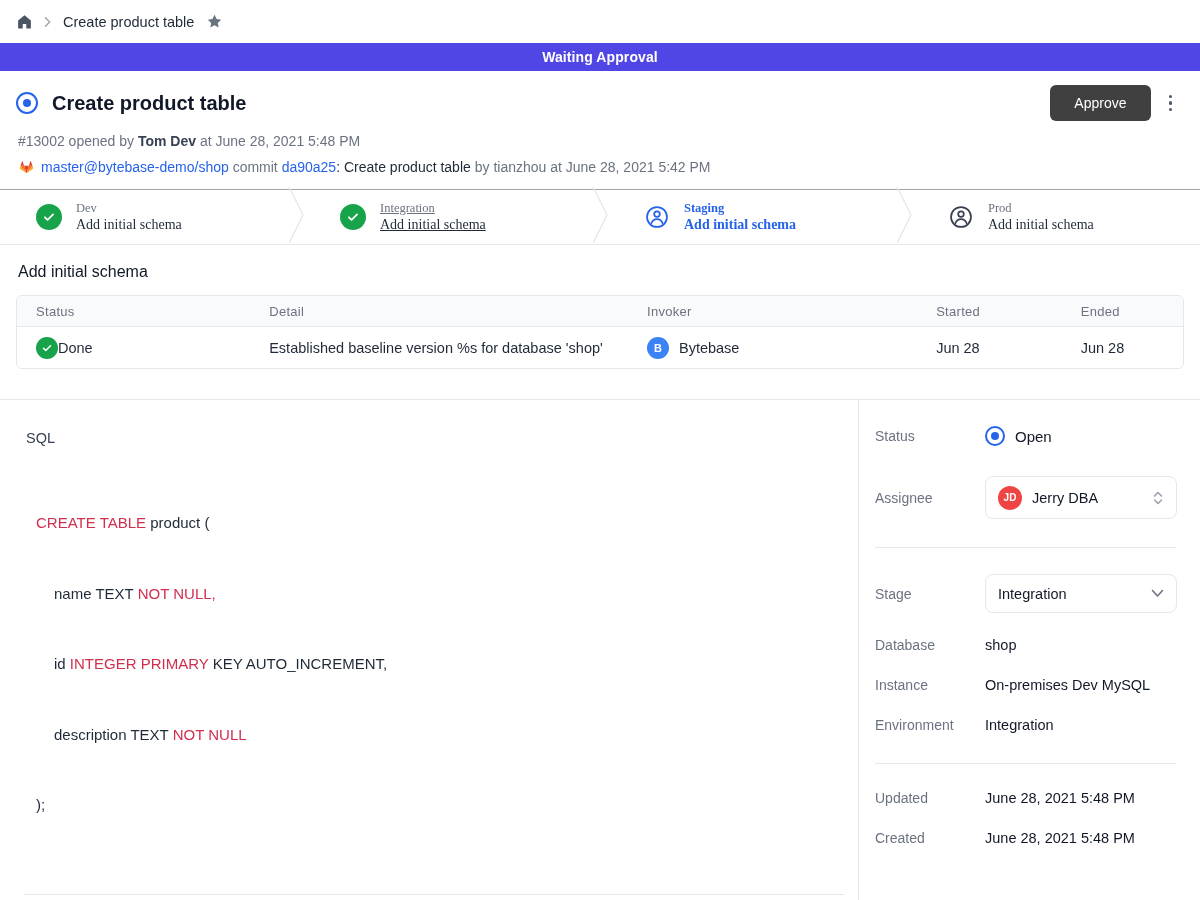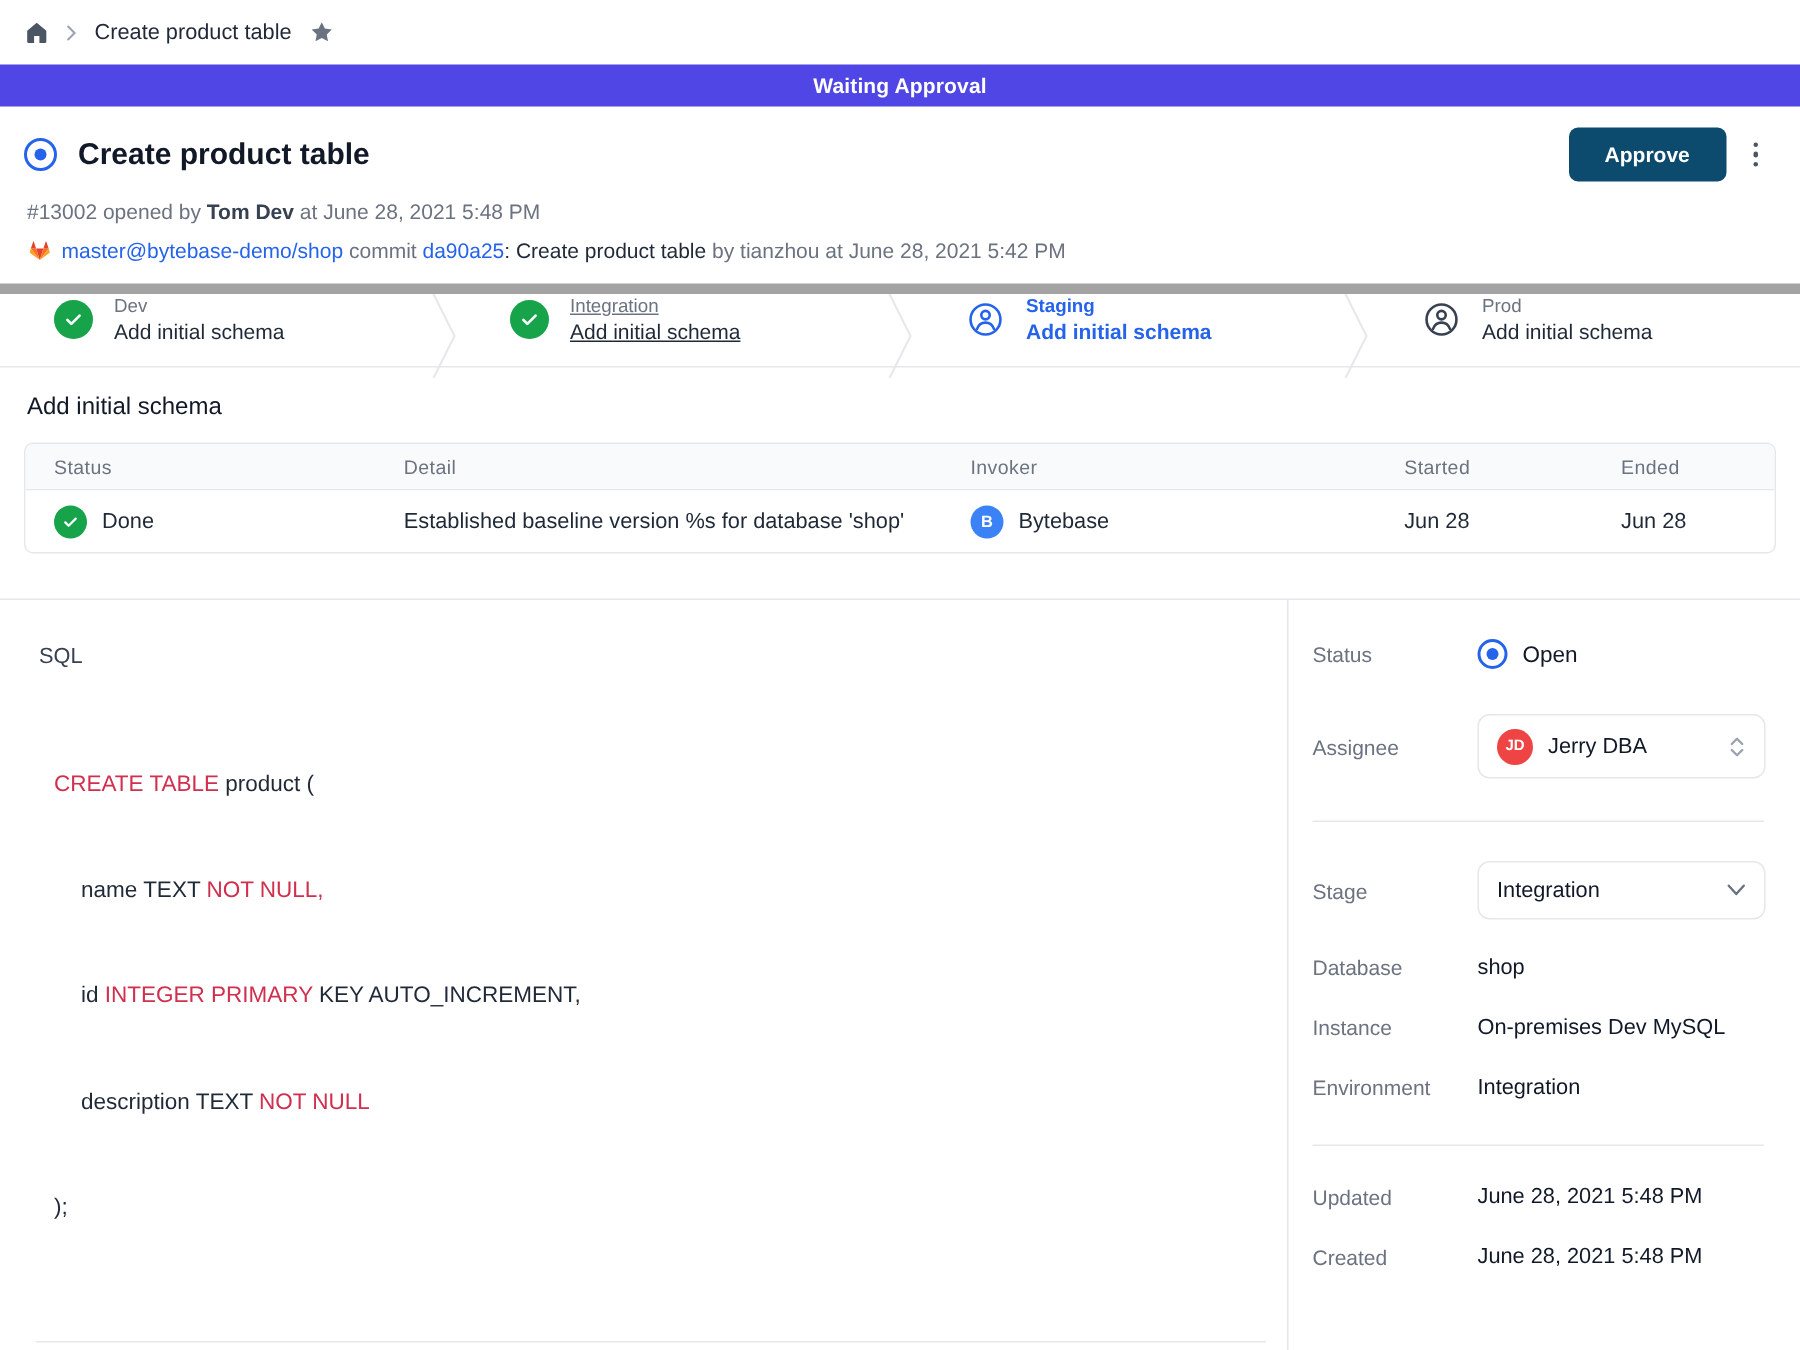--- a/index.html
+++ b/index.html
@@ -15,51 +15,51 @@
   .banner { height:28px; background:#4f46e5; color:#fff; display:flex; align-items:center; justify-content:center;
     font-size:14px; font-weight:700; letter-spacing:.1px; }
 
   
   .issue-header { padding:14px 24px 14px 16px; }
   .issue-header-top { display:flex; align-items:center; }
   .radio-icon { width:22px; height:22px; border:2px solid #2563eb; border-radius:50%; position:relative; flex:0 0 auto; }
   .radio-icon::after { content:""; position:absolute; inset:5px; background:#2563eb; border-radius:50%; }
   .issue-title { font-size:20px; font-weight:700; margin-left:14px; color:#111827; }
   .header-actions { margin-left:auto; display:flex; align-items:center; gap:14px; }
-  .approve-btn { background:#0c4a6e; color:#fff; border:none; border-radius:6px; font-size:14px; font-weight:700;
+  .approve-btn { background:#404040; color:#fff; border:none; border-radius:6px; font-size:14px; font-weight:400;
     padding:10px 24px; cursor:pointer; font-family:inherit; }
   .kebab { display:flex; flex-direction:column; gap:3px; padding:4px; cursor:pointer; }
   .kebab i { width:3.5px; height:3.5px; border-radius:50%; background:#4b5563; }
   .issue-meta { margin:12px 0 0 2px; font-size:14px; color:#6b7280; }
   .issue-meta .strong { color:#374151; font-weight:600; }
   .commit-line { margin:10px 0 0 2px; font-size:14px; color:#6b7280; display:flex; gap:6px; }
   .commit-line .link { color:#2563eb; cursor:pointer; }
   .commit-line .dark { color:#1f2937; }
 
   
-  .pipeline { display:flex; align-items:flex-start; border-top:7px solid #a3a3a3; border-bottom:1px solid #e5e7eb; height:56px; }
+  .pipeline { display:flex; align-items:center; border-top:1px solid #a3a3a3; border-bottom:1px solid #e5e7eb; height:56px;font-family:Liberation Serif, serif; }
   .stage { flex:1; display:flex; align-items:center; gap:14px; padding-left:36px; cursor:pointer; }
   .stage-text { display:flex; flex-direction:column; line-height:1.3; }
   .stage-env { font-size:12.5px; color:#6b7280; }
   .stage-task { font-size:14px; color:#1f2937; }
   .stage.underlined .stage-env, .stage.underlined .stage-task { text-decoration:underline; }
   .stage.current .stage-env, .stage.current .stage-task { color:#2563eb; font-weight:700; }
   .stage-sep { flex:0 0 auto; }
   .check-circle { width:26px; height:26px; border-radius:50%; background:#16a34a; display:flex; align-items:center; justify-content:center; flex:0 0 auto; }
 
   
   .task-section { padding:16px 16px 14px 16px; }
   .task-title { font-size:16px; color:#111827; margin:2px 0 14px 2px; }
   .task-card { border:1px solid #e5e7eb; border-radius:6px; overflow:hidden; }
   .tgrid { display:grid; grid-template-columns:20% 32.4% 24.8% 12.4% 10.4%; align-items:center; }
   .task-card .thead { background:#f9fafb; border-bottom:1px solid #e5e7eb; height:31px; }
   .task-card .thead div { font-size:13px; color:#6b7280; padding:0 4px 0 19px; letter-spacing:.3px; }
   .task-card .trow { height:41px; background:#fff; }
   .task-card .trow > div { padding:0 4px 0 19px; font-size:14.5px; color:#1f2937; }
-  .cell-status { display:flex; align-items:center; gap:10px; }
+  .cell-status { display:flex; align-items:center; }
   .cell-status .check-circle { width:22px; height:22px; }
   .cell-invoker { display:flex; align-items:center; gap:10px; }
   .avatar { border-radius:50%; color:#fff; display:inline-flex; align-items:center; justify-content:center; font-weight:700; flex:0 0 auto; }
   .avatar.b  { width:22px; height:22px; background:#3b82f6; font-size:11px; }
   .avatar.jd { width:24px; height:24px; background:#ef4444; font-size:10px; }
 
   
   .lower { display:flex; border-top:1px solid #e5e7eb; height:532px; margin-top:16px; }
   .main-col { width:858px; padding:24px 24px 0 24px; position:relative; }
   .side-col { width:342px; border-left:1px solid #e5e7eb; padding:26px 24px 0 16px; }

